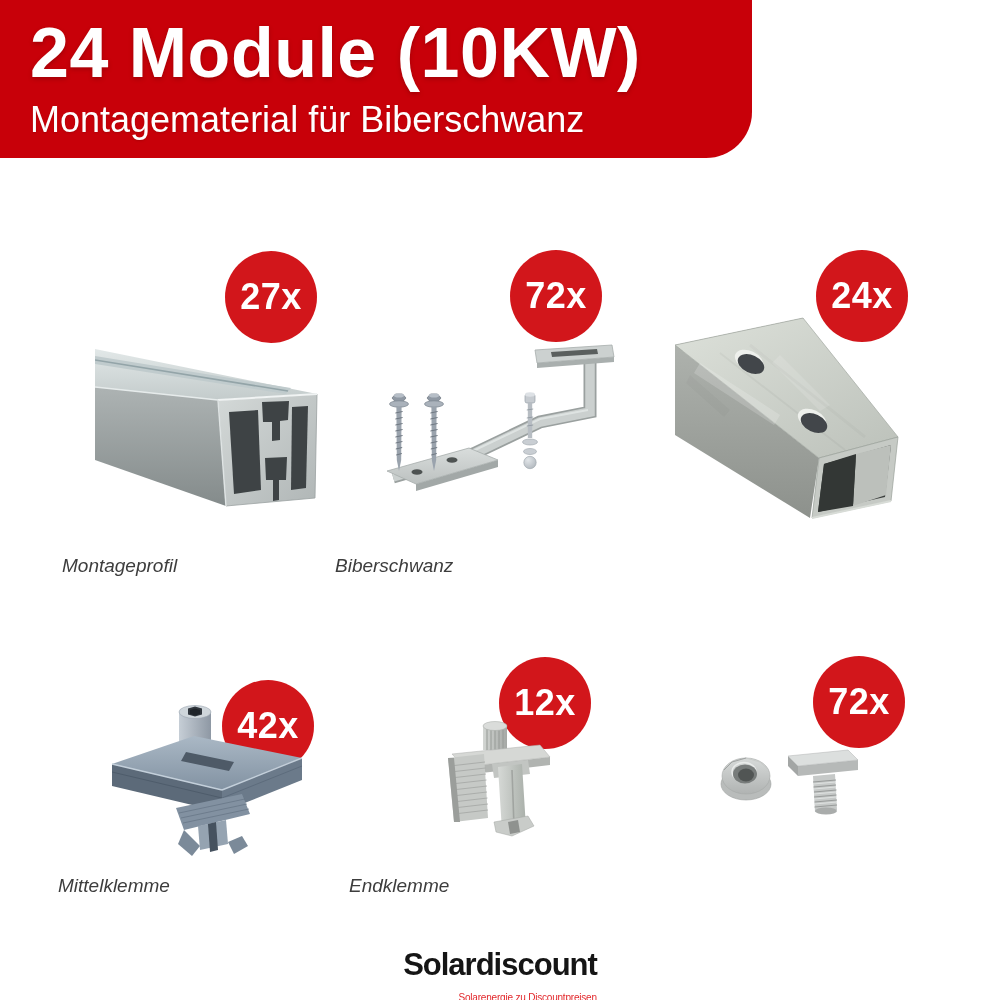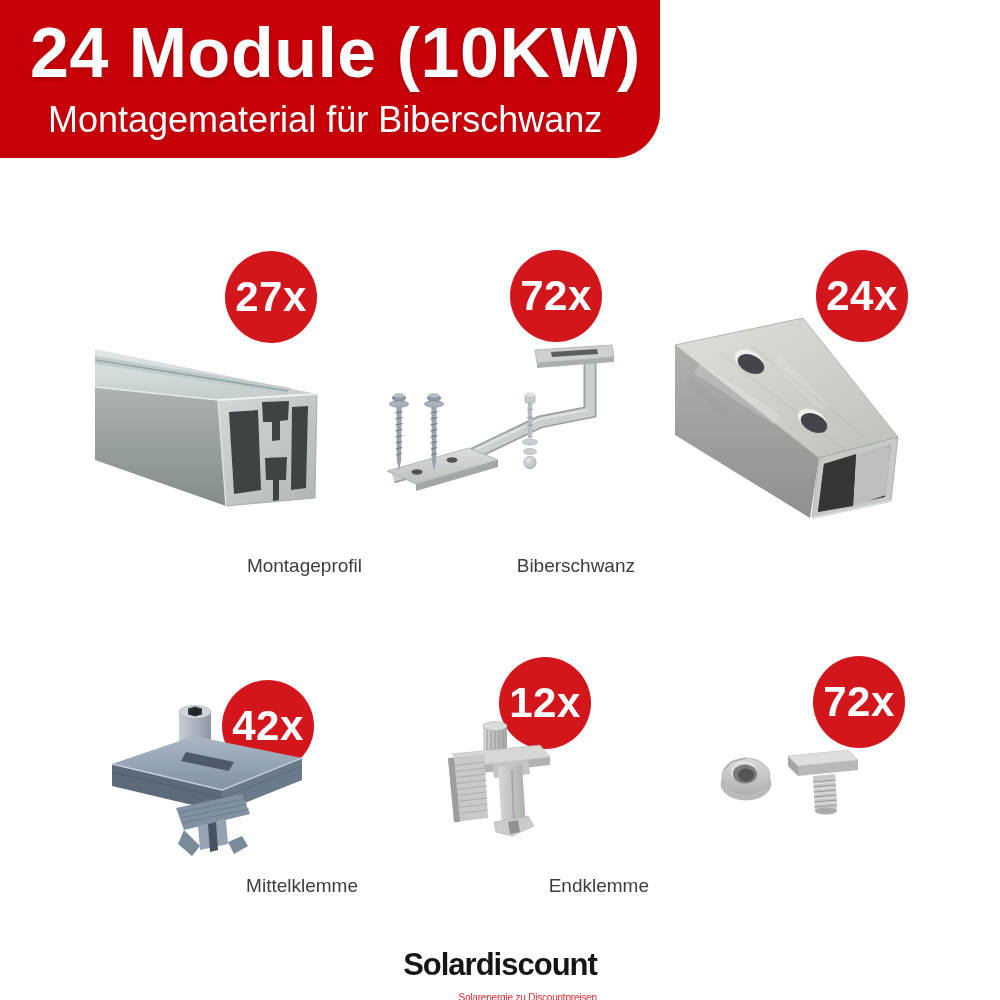--- a/index.html
+++ b/index.html
@@ -10,52 +10,52 @@
     --tagline-color:#e2282c;
   }
   *{margin:0;padding:0;box-sizing:border-box;}
   html,body{background:#ffffff;}
   .stage{
     position:relative;width:1000px;height:1000px;background:#ffffff;overflow:hidden;
     font-family:"Liberation Sans","DejaVu Sans",sans-serif;
   }
   
   .header{
-    position:absolute;left:0;top:0;width:660px;height:158px;
+    position:absolute;left:0;top:0;width:752px;height:158px;
     background:var(--header-bg);
     border-radius:0 0 46px 0;
   }
   .header .title{
     position:absolute;left:30px;top:16px;
     font-size:70px;font-weight:700;color:#fff;line-height:1.06;
     letter-spacing:0.5px;white-space:nowrap;
     text-shadow:0 2px 4px rgba(90,0,0,0.35);
   }
   .header .subtitle{
-    position:absolute;left:48px;top:99px;
+    position:absolute;left:30px;top:99px;
     font-size:36px;font-weight:400;color:#fff;white-space:nowrap;
     text-shadow:0 1px 2px rgba(90,0,0,0.25);
   }
   
   .badge{
     position:absolute;width:92px;height:92px;border-radius:50%;
     background:var(--badge-bg);color:#fff;
     display:flex;align-items:center;justify-content:center;
-    font-size:42px;font-weight:700;letter-spacing:0.5px;
+    font-size:36px;font-weight:700;letter-spacing:0.5px;
   }
   .b1{left:225px;top:251px}.b2{left:510px;top:250px}.b3{left:816px;top:250px}
   .b4{left:222px;top:680px}.b5{left:499px;top:657px}.b6{left:813px;top:656px}
   
   .pimg{position:absolute;}
   .p1{left:95px;top:330px}.p2{left:385px;top:338px}.p3{left:660px;top:315px}
   .p4{left:100px;top:698px}.p5{left:430px;top:714px}.p6{left:710px;top:738px}
   
   .plabel{
-    position:absolute;width:300px;text-align:right;
-    font-size:19px;color:var(--label-color);white-space:nowrap;
+    position:absolute;width:300px;text-align:left;
+    font-size:19px;color:var(--label-color);white-space:nowrap;font-style:italic;
   }
   .l1{left:62px;top:555px}.l2{left:335px;top:555px}.l3{left:642px;top:555px}
   .l4{left:58px;top:875px}.l5{left:349px;top:875px}.l6{left:640px;top:875px}
   
   .footer{position:absolute;left:0;top:949px;width:1000px;text-align:center;}
   .footer .inner{display:inline-block;text-align:right;}
   .footer .brand{
     font-size:31px;font-weight:700;letter-spacing:-1px;
     color:var(--brand-color);line-height:1.0;text-align:center;
   }

